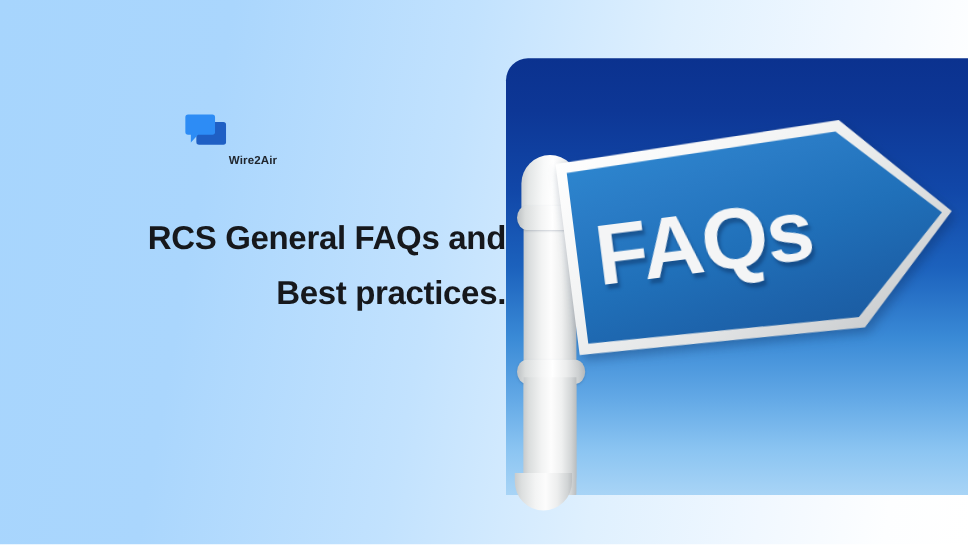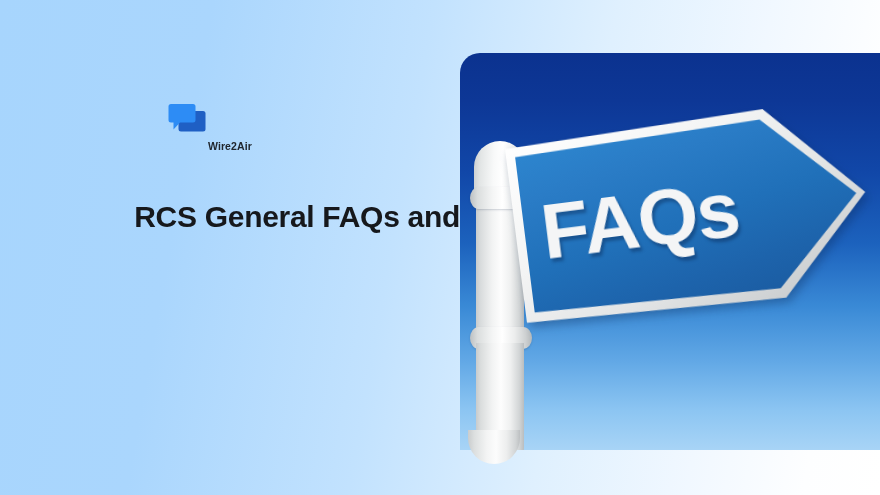--- a/index.html
+++ b/index.html
@@ -285,20 +285,21 @@
         <path d="M3 2 H25 A2.5 2.5 0 0 1 27.5 4.5 V18 A2.5 2.5 0 0 1 25 20.5 H12 L5.5 27.5 V20.5 H3 A2.5 2.5 0 0 1 0.5 18 V4.5 A2.5 2.5 0 0 1 3 2 Z" fill="#2d8cf5"></path>
       </svg>
 
       <div id="brand-text-block">
         <div id="brand-sub">Wire2Air</div>
       </div>
     </div>
 
     <div id="headline">
       <span class="hl-line">RCS General FAQs and</span>
+      <span class="hl-line">Best practices.</span>
     </div>
   </div>
 
   <div id="image-card">
 
     <div id="signpost-pole">
       <div id="pole-shaft"></div>
       <div id="pole-cap"></div>
       <div class="pole-collar" id="pole-collar-top"></div>
       <div class="pole-collar" id="pole-collar-mid"></div>

